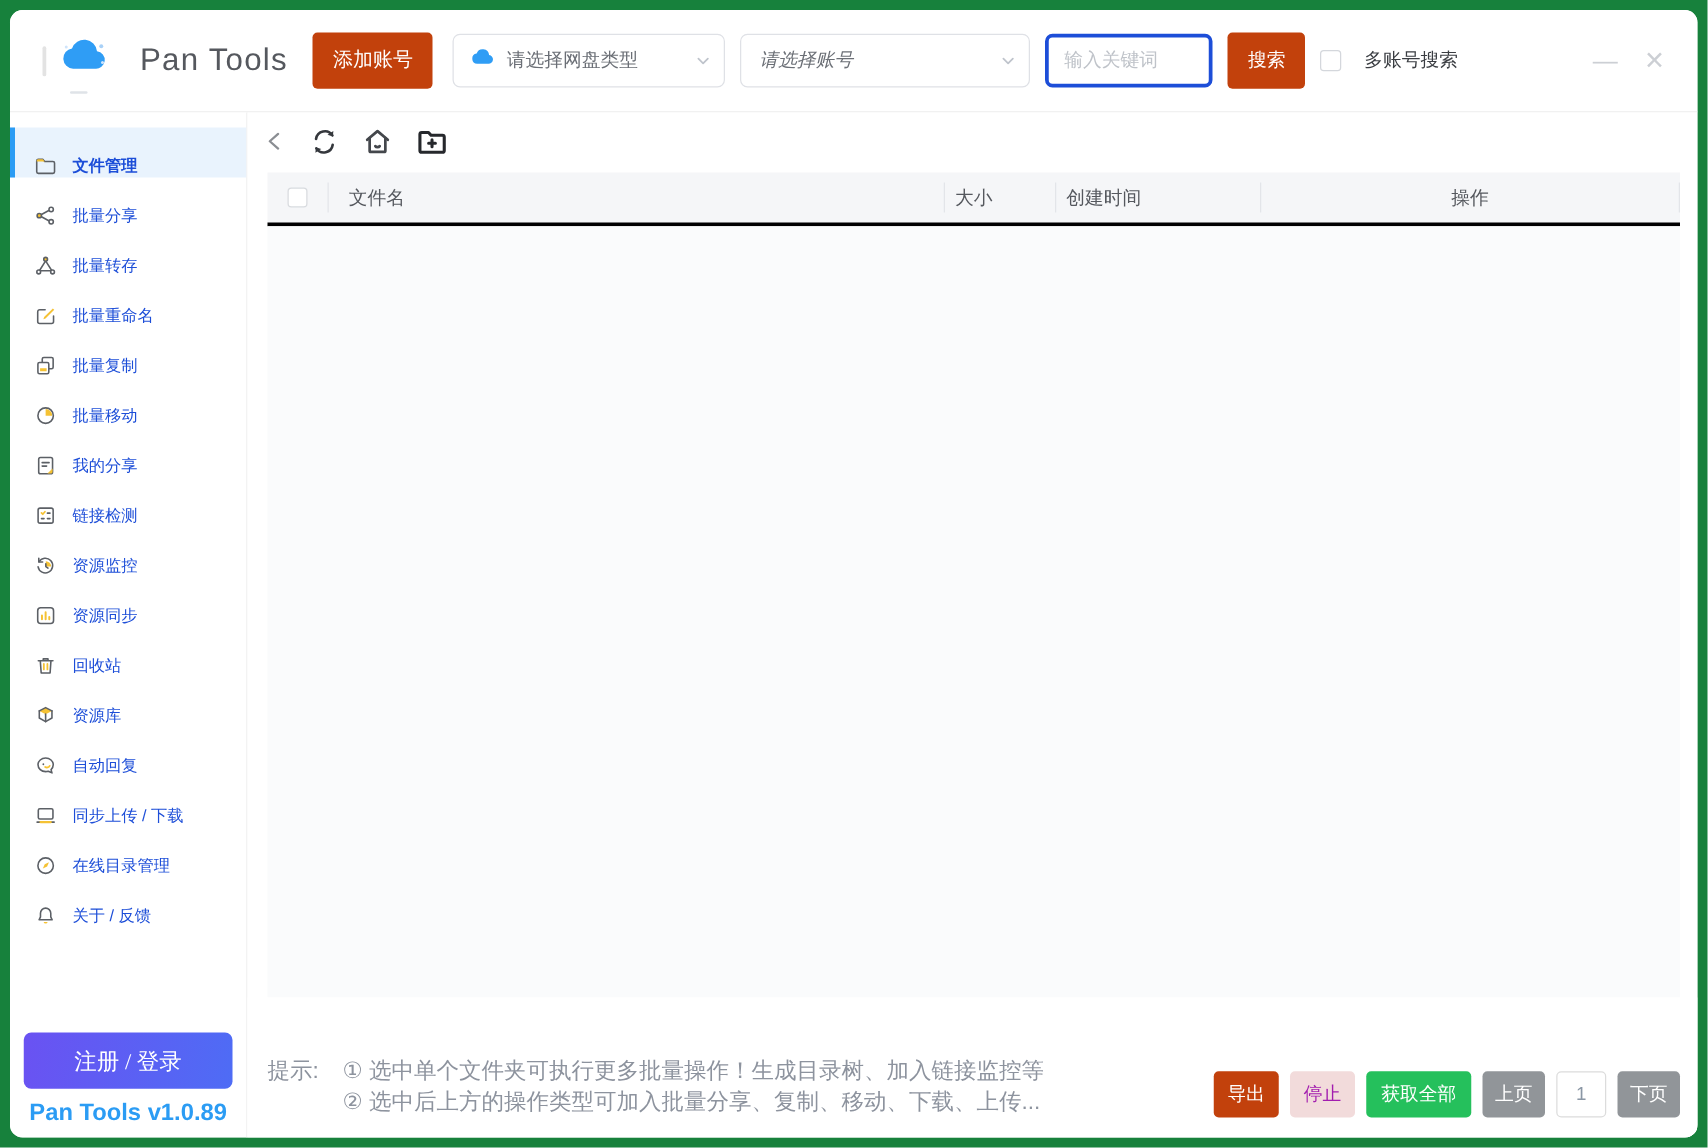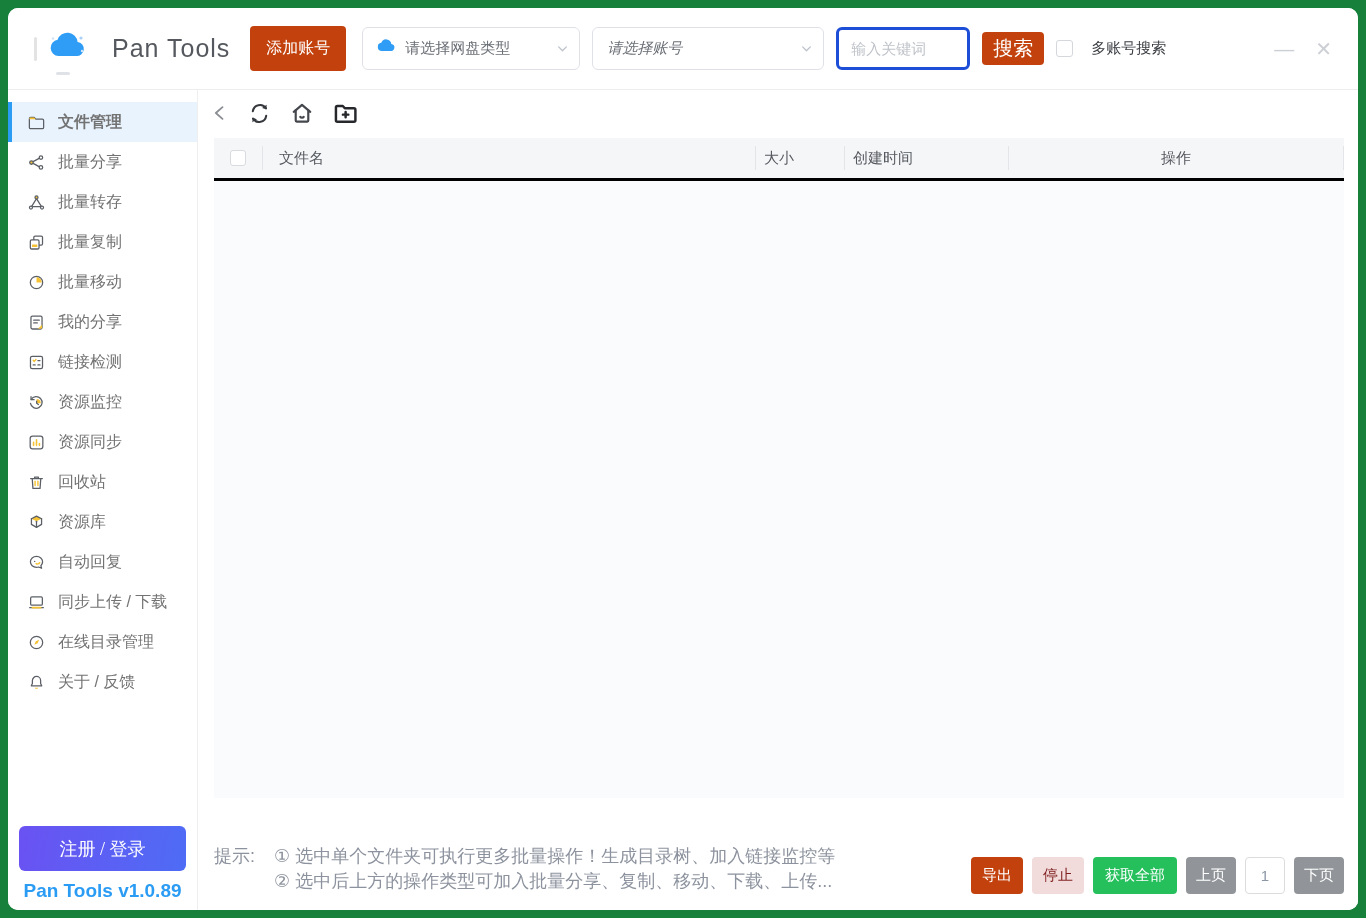--- a/index.html
+++ b/index.html
@@ -31,21 +31,21 @@
   .logo-cloud { position:relative; }
   .logo-cloud::after {
     content:""; position:absolute; left:10px; bottom:-7px;
     width:14px; height:2.5px; background:#dfe3e8; border-radius:2px;
   }
   .app-title { font-size:25px; color:#55585e; margin-left:24px; letter-spacing:1px; white-space:nowrap; }
 
   .btn { border:none; cursor:pointer; color:#fff; border-radius:4px; font-family:inherit; }
   .btn-blue { background:#c2410c; }
   .add-btn { margin-left:20px; width:96px; height:45px; font-size:16px; flex:0 0 auto; }
-  .search-btn { margin-left:12px; width:62px; height:33px; font-size:20px; flex:0 0 auto;font-family:Liberation Serif, serif; }
+  .search-btn { margin-left:12px; width:62px; height:45px; font-size:15px; flex:0 0 auto;font-family:Liberation Serif, serif; }
 
   .select {
     height:43px; border:1px solid #dfe1e6; border-radius:6px;
     display:flex; align-items:center; padding:0 10px 0 12px;
     background:#fff; cursor:pointer; flex:0 0 auto;
   }
   .select-1 { width:218px; margin-left:16px; }
   .select-2 { width:232px; margin-left:12px;font-style:italic; }
   .sel-text { font-size:15px; color:#6b6f76; flex:1; margin-left:8px; white-space:nowrap; overflow:hidden; }
   .select-2 .sel-text { margin-left:2px; }
@@ -71,23 +71,23 @@
   .main { flex:1; display:flex; min-height:0; }
 
   .sidebar {
     width:190px; flex:0 0 190px;
     border-right:1px solid #efefef;
     display:flex; flex-direction:column;
     padding-top:12px; background:#fff;
   }
   .nav { list-style:none; }
   .nav-item {
-    height:40px; display:flex; align-items:center;
+    height:40px; display:flex; align-items:flex-end;
     padding-left:19px; gap:12px; cursor:pointer;
-    font-size:16px; color:#737373; white-space:nowrap;
+    font-size:13px; color:#1d4ed8; white-space:nowrap;
   }
   .nav-item.active {
     background:#e9f3fd;
     border-left:4px solid #2b9cf4;
     padding-left:15px;
     font-weight:bold;
   }
   .si { flex:0 0 auto; }
 
   .side-foot { margin-top:auto; padding:10px 11px 8px 11px; }
@@ -126,21 +126,21 @@
     height:112px; flex:0 0 112px;
     display:flex; align-items:flex-end; justify-content:space-between;
     padding:0 14px 14px 16px; background:#fff;
   }
   .hints { display:flex; gap:19px; font-size:18px; color:#8d939e; line-height:25px; padding-bottom:2px; }
   .hint-label { white-space:nowrap; }
   .hint-lines > div { white-space:nowrap; }
   .foot-btns { display:flex; align-items:center; gap:9px; padding-bottom:2px; }
   .foot-btns .btn { height:37px; font-size:15px; }
   .b-export { width:52px; }
-  .b-stop { width:52px; background:#f2dbdb; color:#7f1d1d; cursor:default; }
+  .b-stop { width:52px; background:#f2dbdb; color:#a21caf; cursor:default; }
   .b-fetch { width:84px; background:#25c05c; }
   .b-page { width:50px; background:#919599; }
   .page-input {
     width:40px; height:37px; border:1px solid #dcdcdc; border-radius:4px;
     text-align:center; font-size:15px; color:#8b97a5; outline:none; font-family:inherit;
   }
 </style>
 </head>
 <body>
 
@@ -226,20 +226,27 @@
         <li class="nav-item">
           <svg class="si" width="19" height="19" viewBox="0 0 24 24" fill="none" stroke="#5c6066" stroke-width="1.6" stroke-linecap="round" stroke-linejoin="round">
             <path d="M12 7.2l6.3 10H5.7z"></path>
             <circle cx="12" cy="5.6" r="1.9" fill="#f5c234"></circle>
             <circle cx="5" cy="18.4" r="1.9" fill="#fff"></circle>
             <circle cx="19" cy="18.4" r="1.9" fill="#fff"></circle>
           </svg>
           <span>批量转存</span>
         </li>
 
+        <li class="nav-item">
+          <svg class="si" width="19" height="19" viewBox="0 0 24 24" fill="none" stroke="#5c6066" stroke-width="1.6" stroke-linecap="round" stroke-linejoin="round">
+            <path d="M20 12.5V18c0 1.1-.9 2-2 2H6c-1.1 0-2-.9-2-2V8c0-1.1.9-2 2-2h5.5"></path>
+            <path d="M10.5 13.5l8.8-8.8 1.4 1.4-8.8 8.8-2.2.8z" fill="#f5c234" stroke="none"></path>
+          </svg>
+          <span>批量重命名</span>
+        </li>
 
         <li class="nav-item">
           <svg class="si" width="19" height="19" viewBox="0 0 24 24" fill="none" stroke="#5c6066" stroke-width="1.6" stroke-linecap="round" stroke-linejoin="round">
             <rect x="8.6" y="3.8" width="11" height="11.4" rx="1.6"></rect>
             <rect x="4.2" y="8.8" width="11" height="11.4" rx="1.6" fill="#fff"></rect>
             <path d="M6.4 14.6h6.6v3.2H6.4z" fill="#f5c234" stroke="none"></path>
           </svg>
           <span>批量复制</span>
         </li>
 

